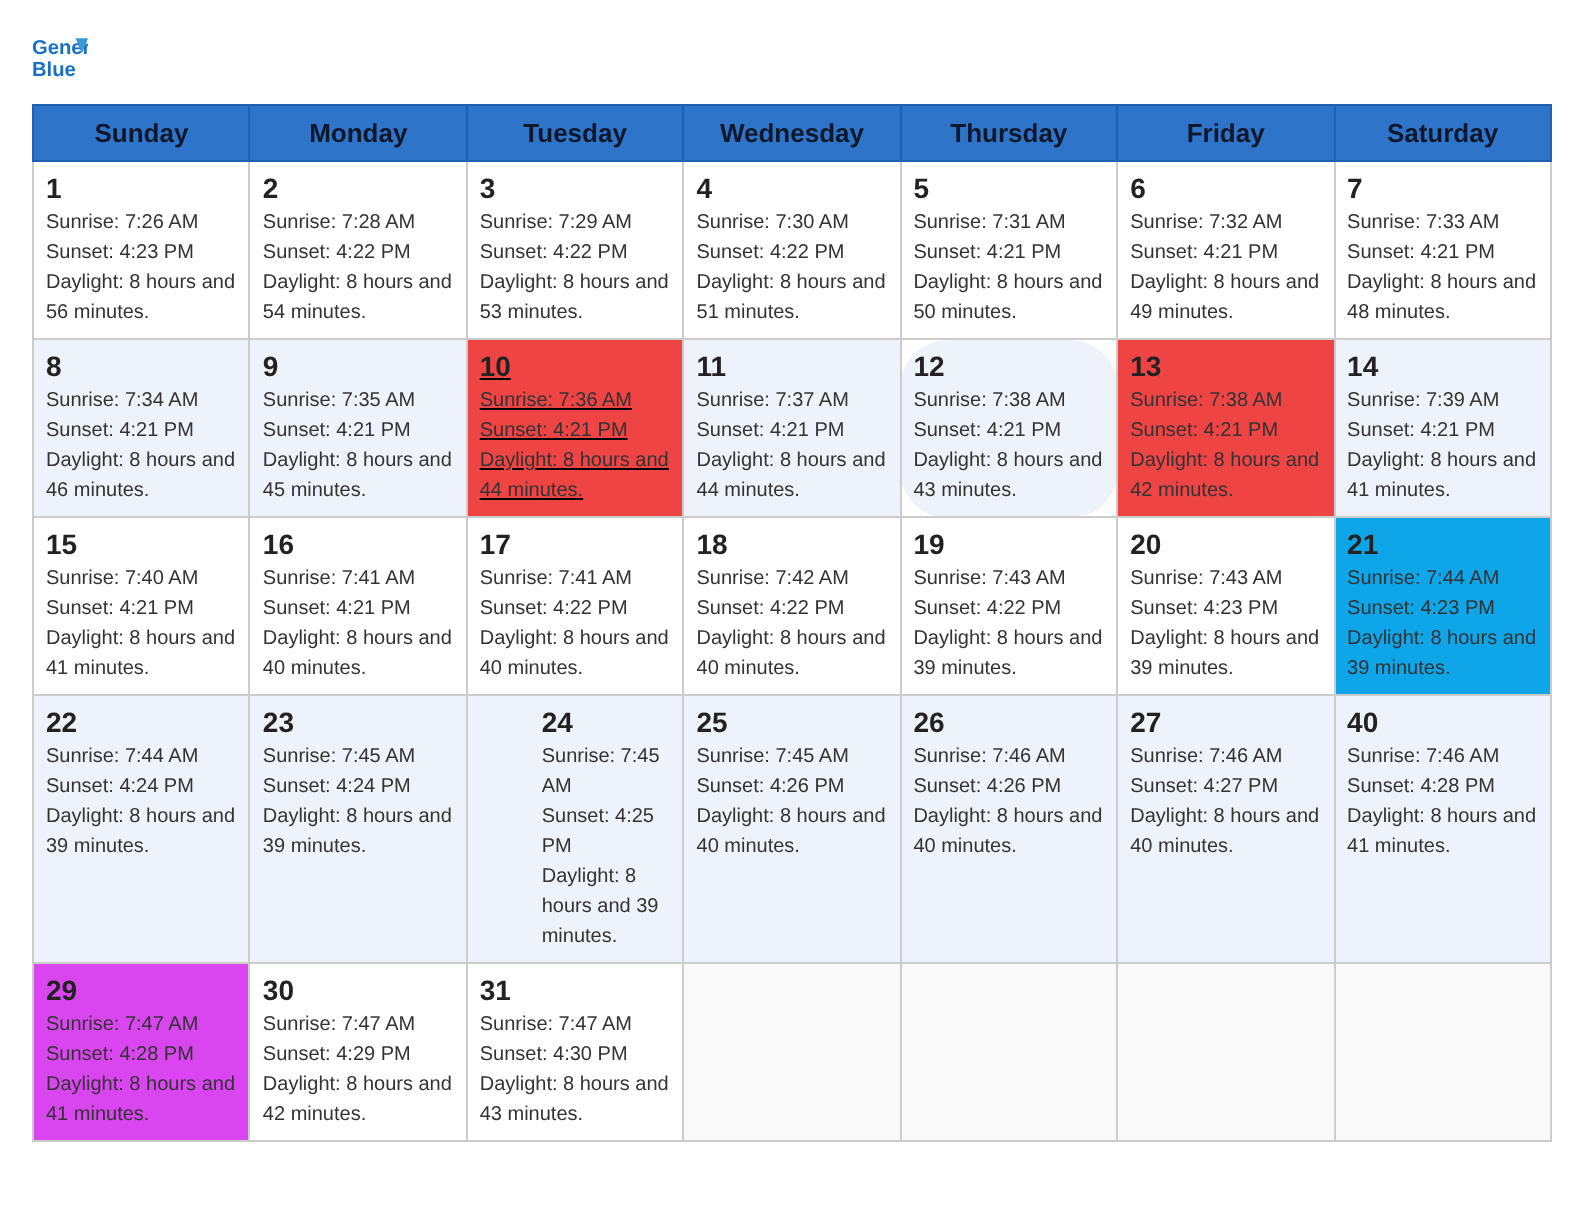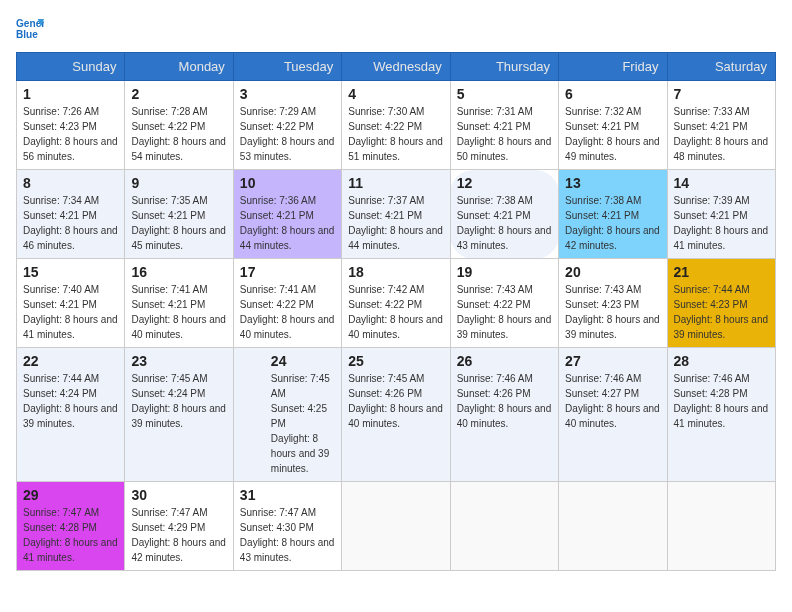--- a/index.html
+++ b/index.html
@@ -40,25 +40,25 @@
       margin-top: 2px;
     }
     .calendar {
       width: 100%;
       border-collapse: collapse;
       margin-top: 8px;
       font-size: 11px;
     }
     .calendar th {
       background-color: #2e75c9;
-      color: #e5e5e5;
-      text-align: right;
+      color: #0f172a;
+      text-align: center;
       padding: 6px 8px;
       font-size: 13px;
-      font-weight: normal;
+      font-weight: bold;
       border: 1px solid #2060b0;
     }
     .calendar td {
       vertical-align: top;
       border: 1px solid #ccc;
       padding: 5px 6px;
       width: 107px;
       min-height: 80px;
       background: #fff;
     }
@@ -148,33 +148,33 @@
       </tr>
       <tr class="week-row">
         <td style="background: rgb(238, 242, 250);">
           <span class="day-num">8</span>
           <div class="day-info">Sunrise: 7:34 AM<br>Sunset: 4:21 PM<br>Daylight: 8 hours and 46 minutes.</div>
         </td>
         <td style="background: rgb(238, 242, 250);">
           <span class="day-num">9</span>
           <div class="day-info">Sunrise: 7:35 AM<br>Sunset: 4:21 PM<br>Daylight: 8 hours and 45 minutes.</div>
         </td>
-        <td style="background: #c4b5fd;">
+        <td style="background: #ef4444; text-decoration: underline;">
           <span class="day-num">10</span>
           <div class="day-info">Sunrise: 7:36 AM<br>Sunset: 4:21 PM<br>Daylight: 8 hours and 44 minutes.</div>
         </td>
         <td style="background: rgb(238, 242, 250);">
           <span class="day-num">11</span>
           <div class="day-info">Sunrise: 7:37 AM<br>Sunset: 4:21 PM<br>Daylight: 8 hours and 44 minutes.</div>
         </td>
         <td style="background: rgb(238, 242, 250); border-radius: 24px;">
           <span class="day-num">12</span>
           <div class="day-info">Sunrise: 7:38 AM<br>Sunset: 4:21 PM<br>Daylight: 8 hours and 43 minutes.</div>
         </td>
-        <td style="background: #7dd3fc;">
+        <td style="background: #ef4444;">
           <span class="day-num">13</span>
           <div class="day-info">Sunrise: 7:38 AM<br>Sunset: 4:21 PM<br>Daylight: 8 hours and 42 minutes.</div>
         </td>
         <td style="background: rgb(238, 242, 250);">
           <span class="day-num">14</span>
           <div class="day-info">Sunrise: 7:39 AM<br>Sunset: 4:21 PM<br>Daylight: 8 hours and 41 minutes.</div>
         </td>
       </tr>
       <tr class="week-row">
         <td style="background: rgb(255, 255, 255);">
@@ -194,21 +194,21 @@
           <div class="day-info">Sunrise: 7:42 AM<br>Sunset: 4:22 PM<br>Daylight: 8 hours and 40 minutes.</div>
         </td>
         <td style="background: rgb(255, 255, 255);">
           <span class="day-num">19</span>
           <div class="day-info">Sunrise: 7:43 AM<br>Sunset: 4:22 PM<br>Daylight: 8 hours and 39 minutes.</div>
         </td>
         <td style="background: rgb(255, 255, 255);">
           <span class="day-num">20</span>
           <div class="day-info">Sunrise: 7:43 AM<br>Sunset: 4:23 PM<br>Daylight: 8 hours and 39 minutes.</div>
         </td>
-        <td style="background: #eab308; margin-top: 44px;">
+        <td style="background: #0ea5e9; margin-top: 44px;">
           <span class="day-num">21</span>
           <div class="day-info">Sunrise: 7:44 AM<br>Sunset: 4:23 PM<br>Daylight: 8 hours and 39 minutes.</div>
         </td>
       </tr>
       <tr class="week-row">
         <td style="background: rgb(238, 242, 250); margin-left: 16px;">
           <span class="day-num">22</span>
           <div class="day-info">Sunrise: 7:44 AM<br>Sunset: 4:24 PM<br>Daylight: 8 hours and 39 minutes.</div>
         </td>
         <td style="background: rgb(238, 242, 250);">
@@ -225,21 +225,21 @@
         </td>
         <td style="background: rgb(238, 242, 250);">
           <span class="day-num">26</span>
           <div class="day-info">Sunrise: 7:46 AM<br>Sunset: 4:26 PM<br>Daylight: 8 hours and 40 minutes.</div>
         </td>
         <td style="background: rgb(238, 242, 250);">
           <span class="day-num">27</span>
           <div class="day-info">Sunrise: 7:46 AM<br>Sunset: 4:27 PM<br>Daylight: 8 hours and 40 minutes.</div>
         </td>
         <td style="background: rgb(238, 242, 250);">
-          <span class="day-num">28</span>
+          <span class="day-num">40</span>
           <div class="day-info">Sunrise: 7:46 AM<br>Sunset: 4:28 PM<br>Daylight: 8 hours and 41 minutes.</div>
         </td>
       </tr>
       <tr class="week-row">
         <td style="background: #d946ef;">
           <span class="day-num">29</span>
           <div class="day-info">Sunrise: 7:47 AM<br>Sunset: 4:28 PM<br>Daylight: 8 hours and 41 minutes.</div>
         </td>
         <td style="background: rgb(255, 255, 255);">
           <span class="day-num">30</span>

